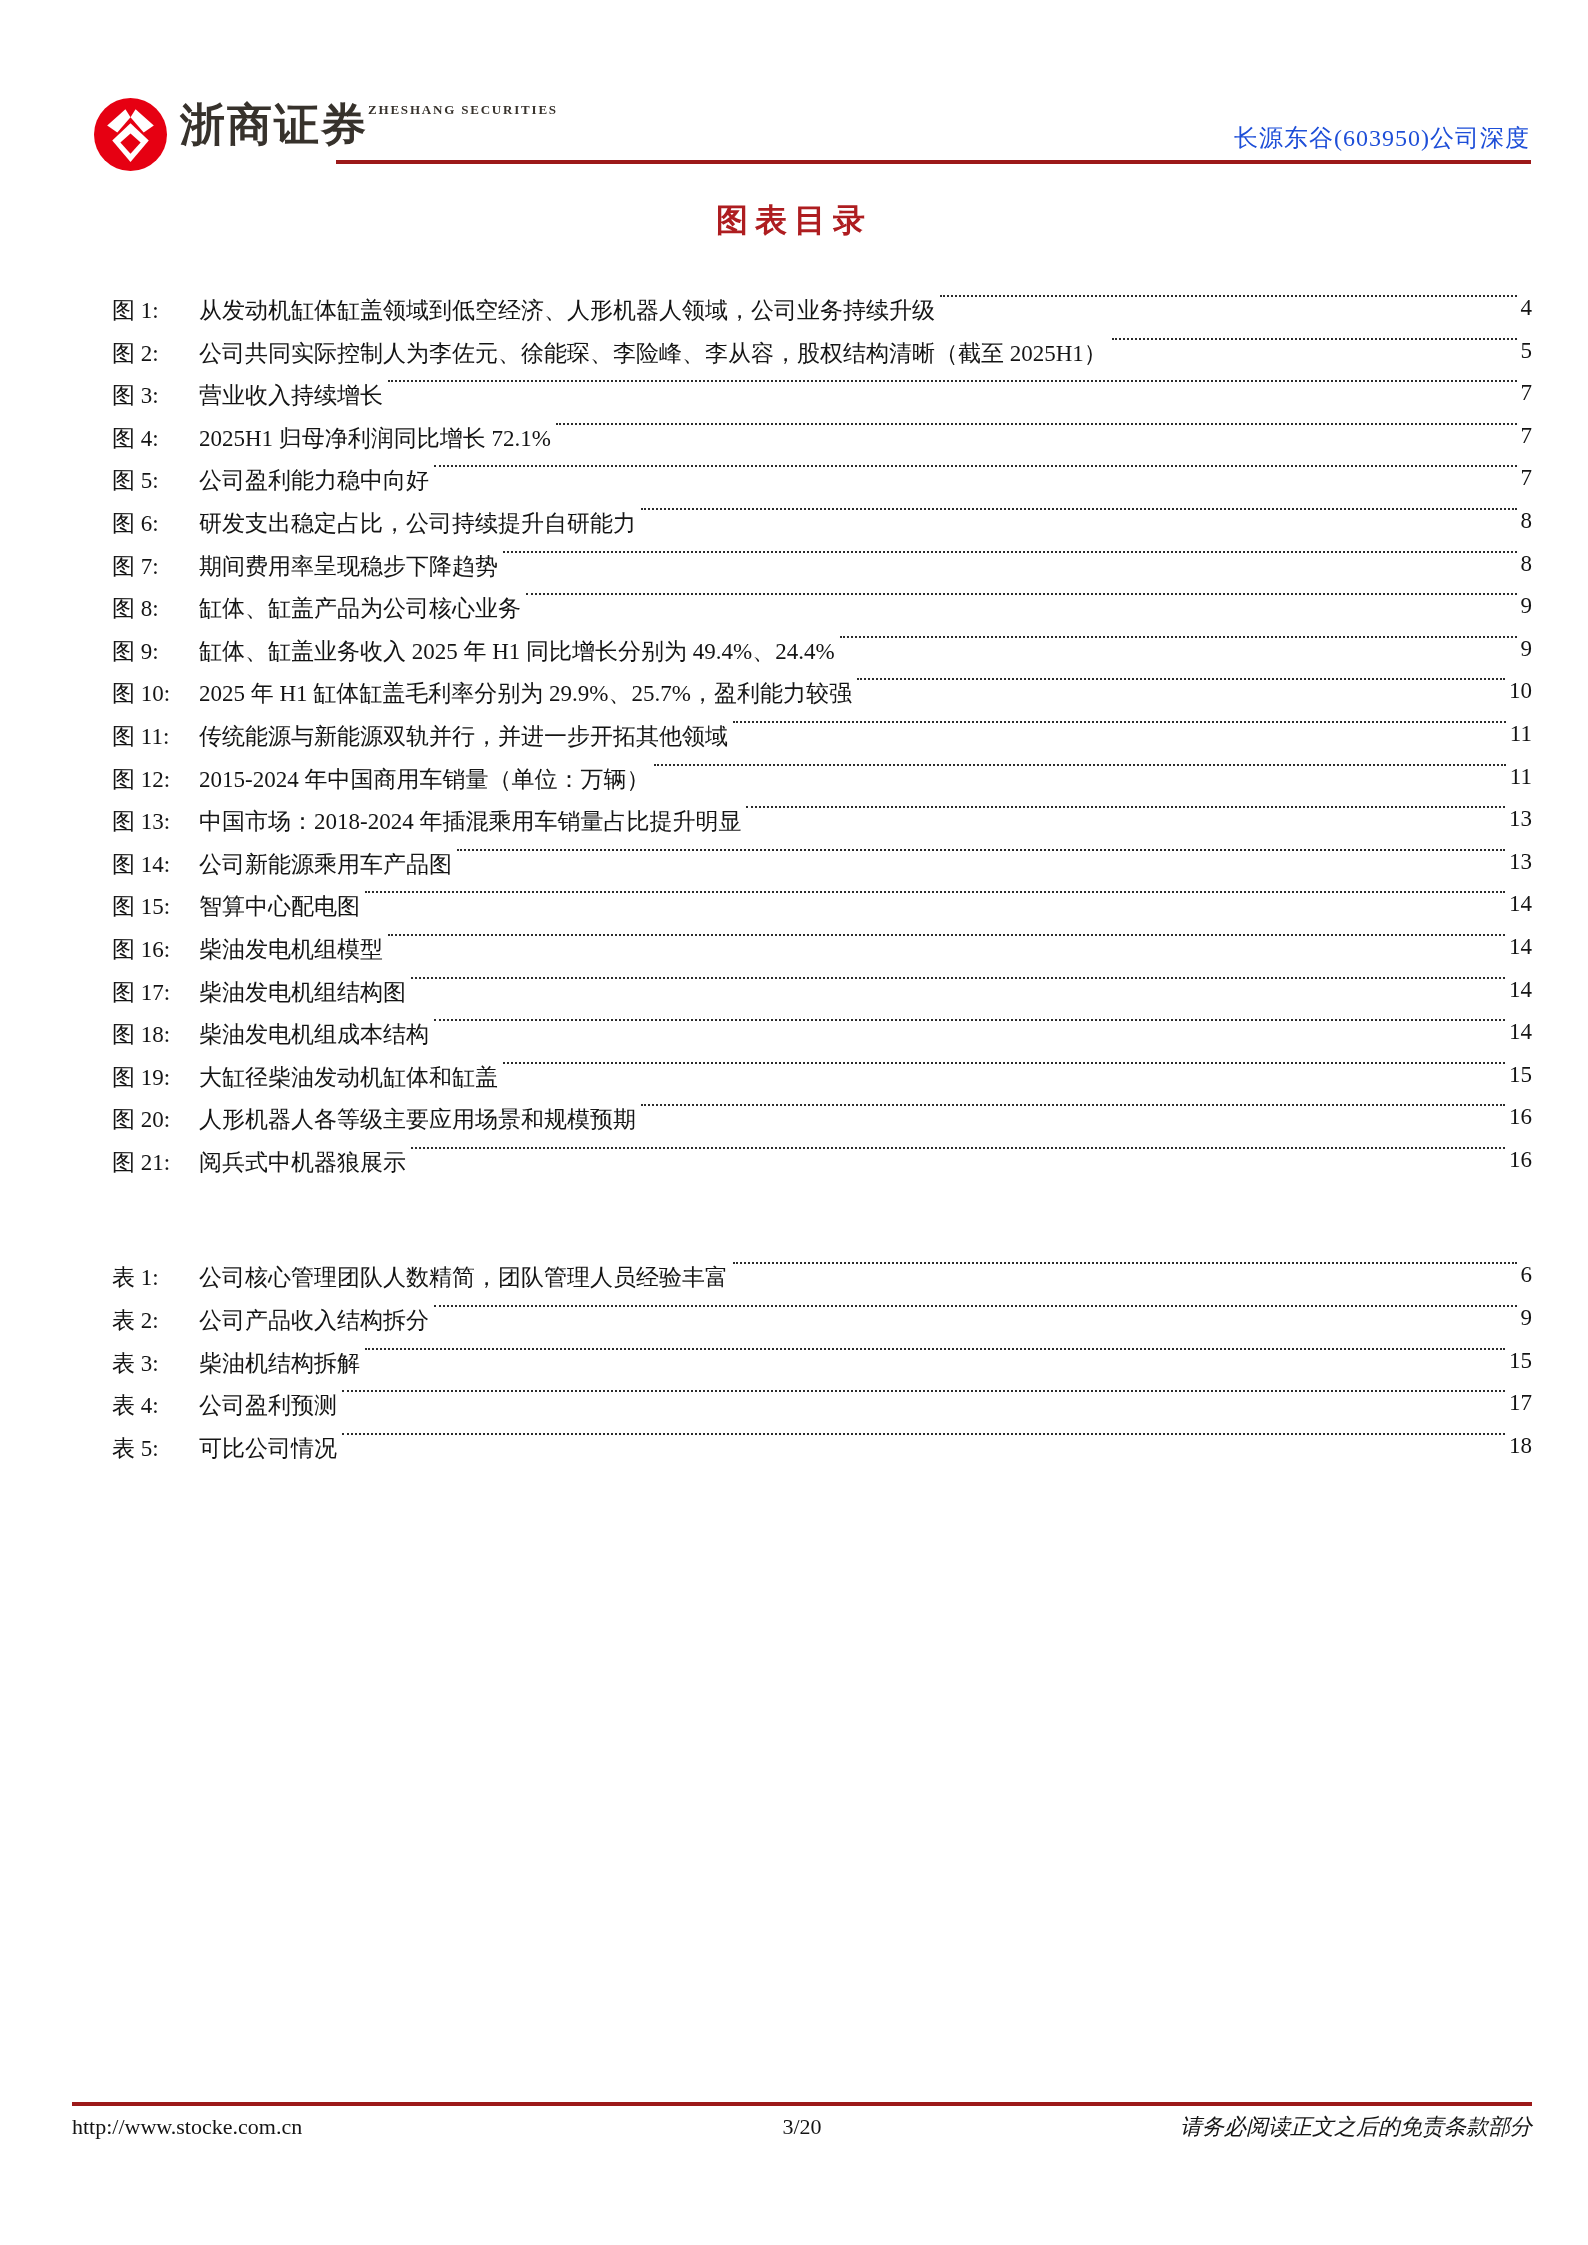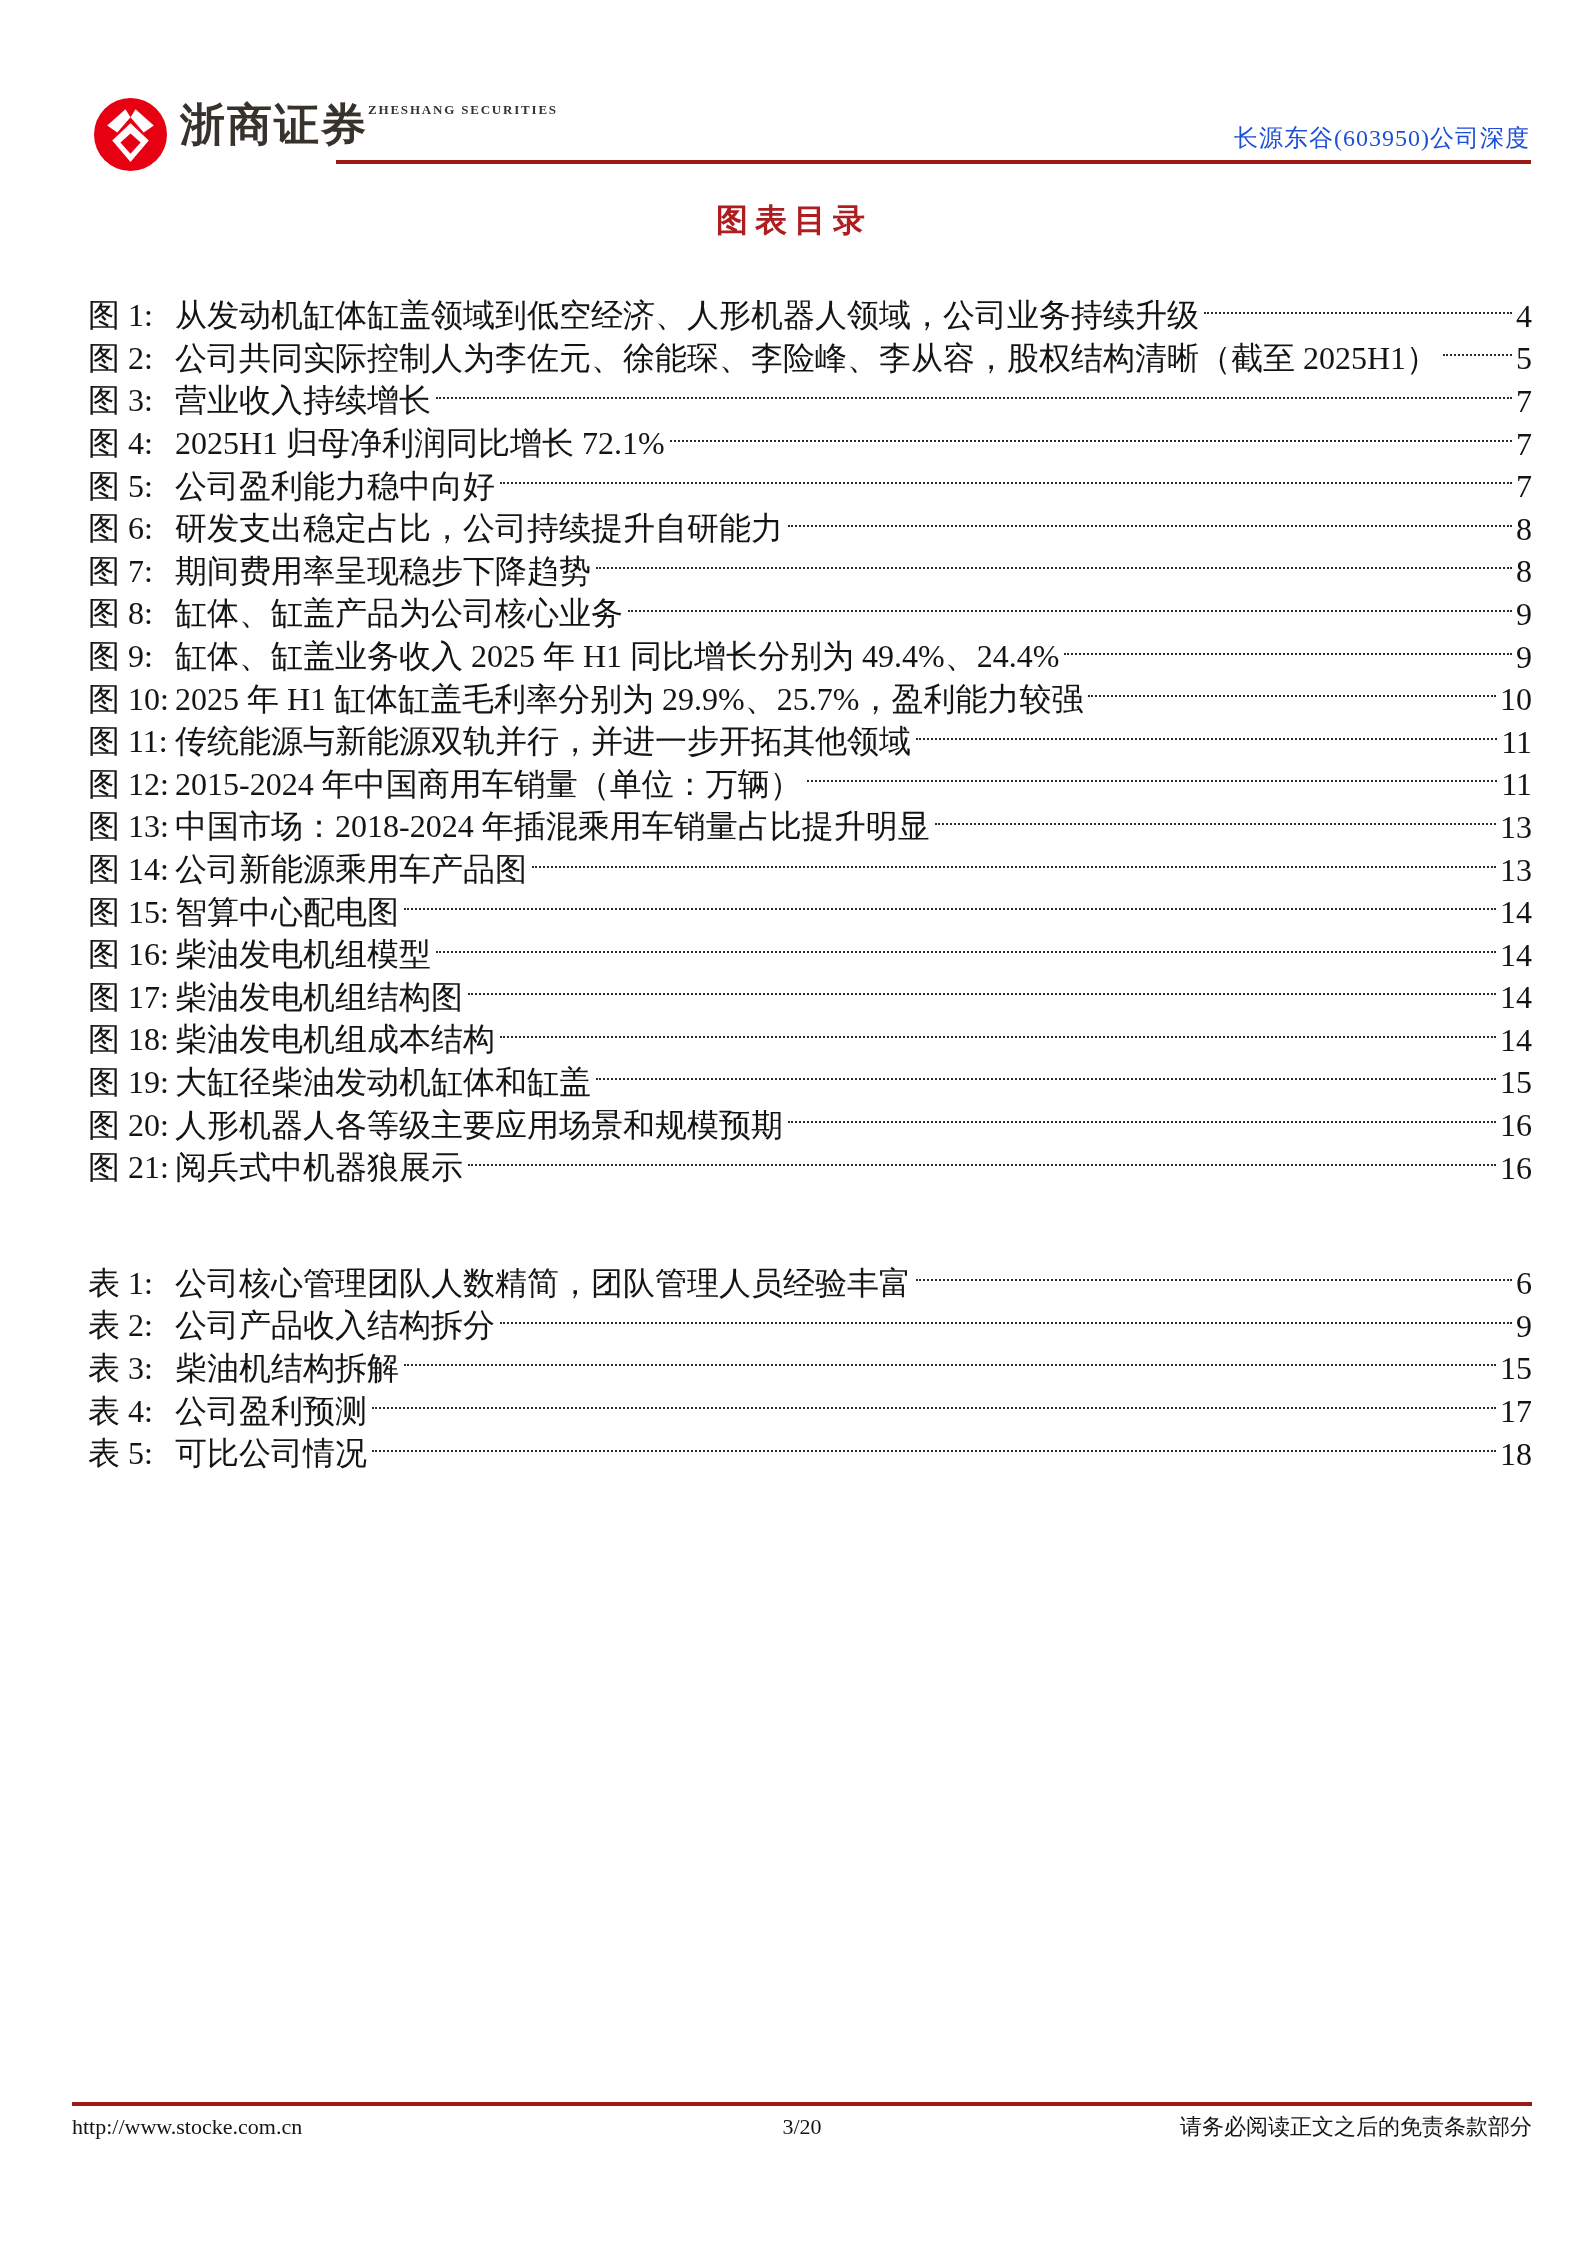--- a/index.html
+++ b/index.html
@@ -23,32 +23,32 @@
   }
   .doc-label { position:absolute; right:58px; top:122px; font-size:24px; color:#1d4ed8; letter-spacing:1px; }
   .header-rule { position:absolute; top:160px; left:336px; right:57px; height:4px; background:var(--rule-red,#9c1919); }
   
   .page-title {
     position:absolute; top:199px; left:0; right:0; text-align:center;
     font-size:32px; font-weight:bold; color:var(--accent-red,#ae1d20); letter-spacing:7px;
   }
   
   .toc-wrap { position:absolute; top:295px; left:88px; right:56px; }
-  .toc-row { display:flex; align-items:center; height:42.6px; font-size:32px; }
+  .toc-row { display:flex; align-items:flex-start; height:42.6px; font-size:23px;margin-left:24px; }
   .toc-label { flex:0 0 auto; min-width:87px; white-space:nowrap; }
   .toc-title { flex:0 1 auto; white-space:nowrap; overflow:hidden; }
   .toc-leader { flex:1 1 20px; min-width:16px; border-bottom:2.4px dotted #2b2b2b; margin:0 4px 7px 5px; }
   .toc-page { flex:0 0 auto; white-space:nowrap; }
   .section-gap { height:73px; }
   
   .footer-rule { position:absolute; left:72px; right:56px; top:2102px; height:3.5px; background:var(--rule-red,#8f1818); }
   .footer { position:absolute; left:72px; right:56px; top:2112px; display:flex; align-items:baseline; font-size:22px;gap:16px; }
   .footer-left  { flex:1 1 0; text-align:left; color:#141414; text-decoration:none; }
   .footer-center{ flex:1 1 0; text-align:center; }
-  .footer-right { flex:1 1 0; text-align:right; }
+  .footer-right { flex:1 1 0; text-align:right;font-style:italic; }
 </style>
 </head>
 <body>
 
 <div class="page">
 
   <div class="logo">
     <svg class="logo-mark" viewBox="0 0 72 72" xmlns="http://www.w3.org/2000/svg">
       <circle cx="36" cy="36" r="36" fill="#e60012"></circle>
       <path d="M13 27 L31 11 L36 19 L23 34 Z" fill="#ffffff"></path>

